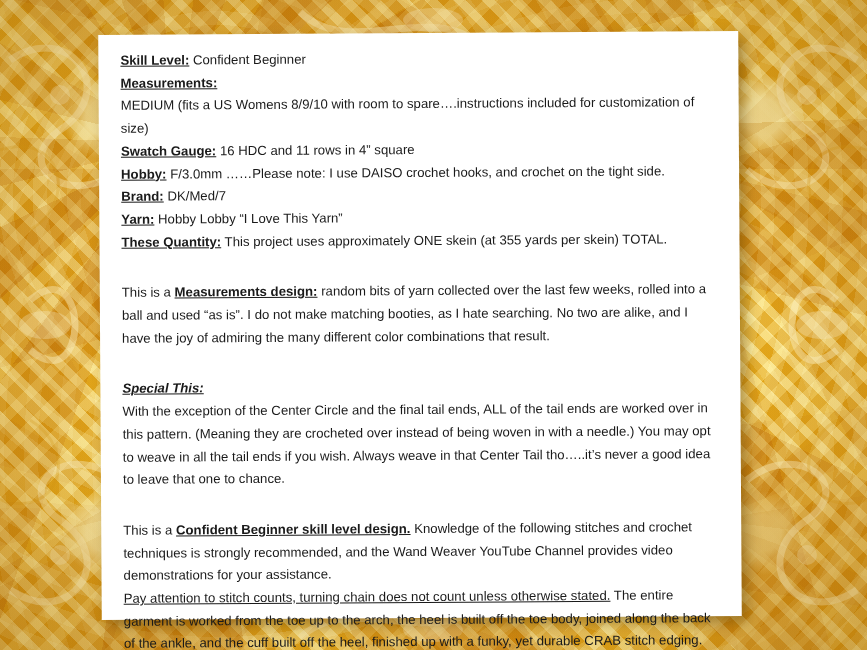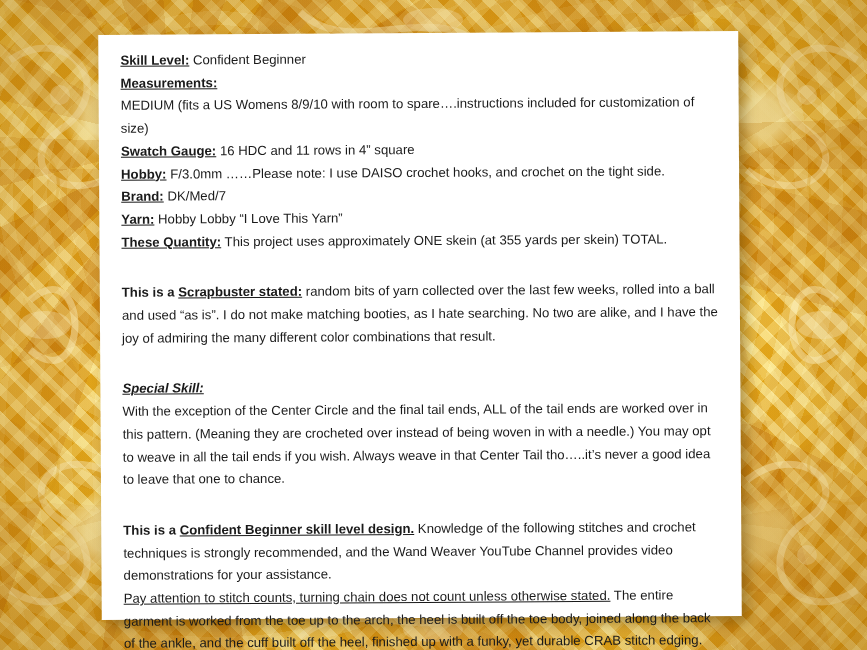--- a/index.html
+++ b/index.html
@@ -83,21 +83,21 @@
 
   .line { margin: 0; }
   .gap { height: 18px; }
   .gap-sm { height: 10px; }
 
   .bold-u {
     font-weight: bold;
     text-decoration: underline;
   }
   .bold {
-    font-weight: bold;
+    font-weight: normal;
     margin-top: 12px;
   }
   .ital-u {
     font-weight: bold;
     font-style: italic;
     text-decoration: underline;
   }
   .u {
     text-decoration: underline;
   }
@@ -155,26 +155,26 @@
         <p class="line"><span class="bold-u">Swatch Gauge:</span><span> 16 HDC and 11 rows in 4” square</span></p>
         <p class="line"><span class="bold-u">Hobby:</span><span> F/3.0mm ……Please note: I use DAISO crochet hooks, and crochet on the tight side.</span></p>
         <p class="line"><span class="bold-u">Brand:</span><span> DK/Med/7</span></p>
         <p class="line"><span class="bold-u">Yarn:</span><span> Hobby Lobby “I Love This Yarn”</span></p>
         <p class="line"><span class="bold-u">These Quantity:</span><span> This project uses approximately ONE skein (at 355 yards per skein) TOTAL.</span></p>
       </div>
 
       <div class="gap"></div>
       <div class="gap-sm"></div>
 
-      <p class="para"><span class="bold">This is a </span><span class="bold-u">Scrapbuster stated:</span><span> random bits of yarn collected over the last few weeks, rolled into a ball and used “as is”. I do not make matching booties, as I hate searching. No two are alike, and I have the joy of admiring the many different color combinations that result.</span></p>
+      <p class="para"><span class="bold">This is a </span><span class="bold-u">Measurements design:</span><span> random bits of yarn collected over the last few weeks, rolled into a ball and used “as is”. I do not make matching booties, as I hate searching. No two are alike, and I have the joy of admiring the many different color combinations that result.</span></p>
 
       <div class="gap"></div>
       <div class="gap-sm"></div>
 
-      <p class="line"><span class="ital-u">Special Skill:</span></p>
+      <p class="line"><span class="ital-u">Special This:</span></p>
       <p class="para"><span>With the exception of the Center Circle and the final tail ends, ALL of the tail ends are worked over in this pattern. (Meaning they are crocheted over instead of being woven in with a needle.) You may opt to weave in all the tail ends if you wish. Always weave in that Center Tail tho…..it’s never a good idea to leave that one to chance.</span></p>
 
       <div class="gap"></div>
       <div class="gap-sm"></div>
 
       <p class="para"><span class="bold">This is a </span><span class="bold-u">Confident Beginner skill level design.</span><span> Knowledge of the following stitches and crochet techniques is strongly recommended, and the Wand Weaver YouTube Channel provides video demonstrations for your assistance.</span></p>
       <p class="para"><span class="u">Pay attention to stitch counts, turning chain does not count unless otherwise stated.</span><span> The entire garment is worked from the toe up to the arch, the heel is built off the toe body, joined along the back of the ankle, and the cuff built off the heel, finished up with a funky, yet durable CRAB stitch edging. These are loose fitting booties, very simple to construct with ample room to allow for the wearing of socks as well. Heel is a simple box design.  Sizes run LARGE.</span></p>
 
     </div>
   </div>

